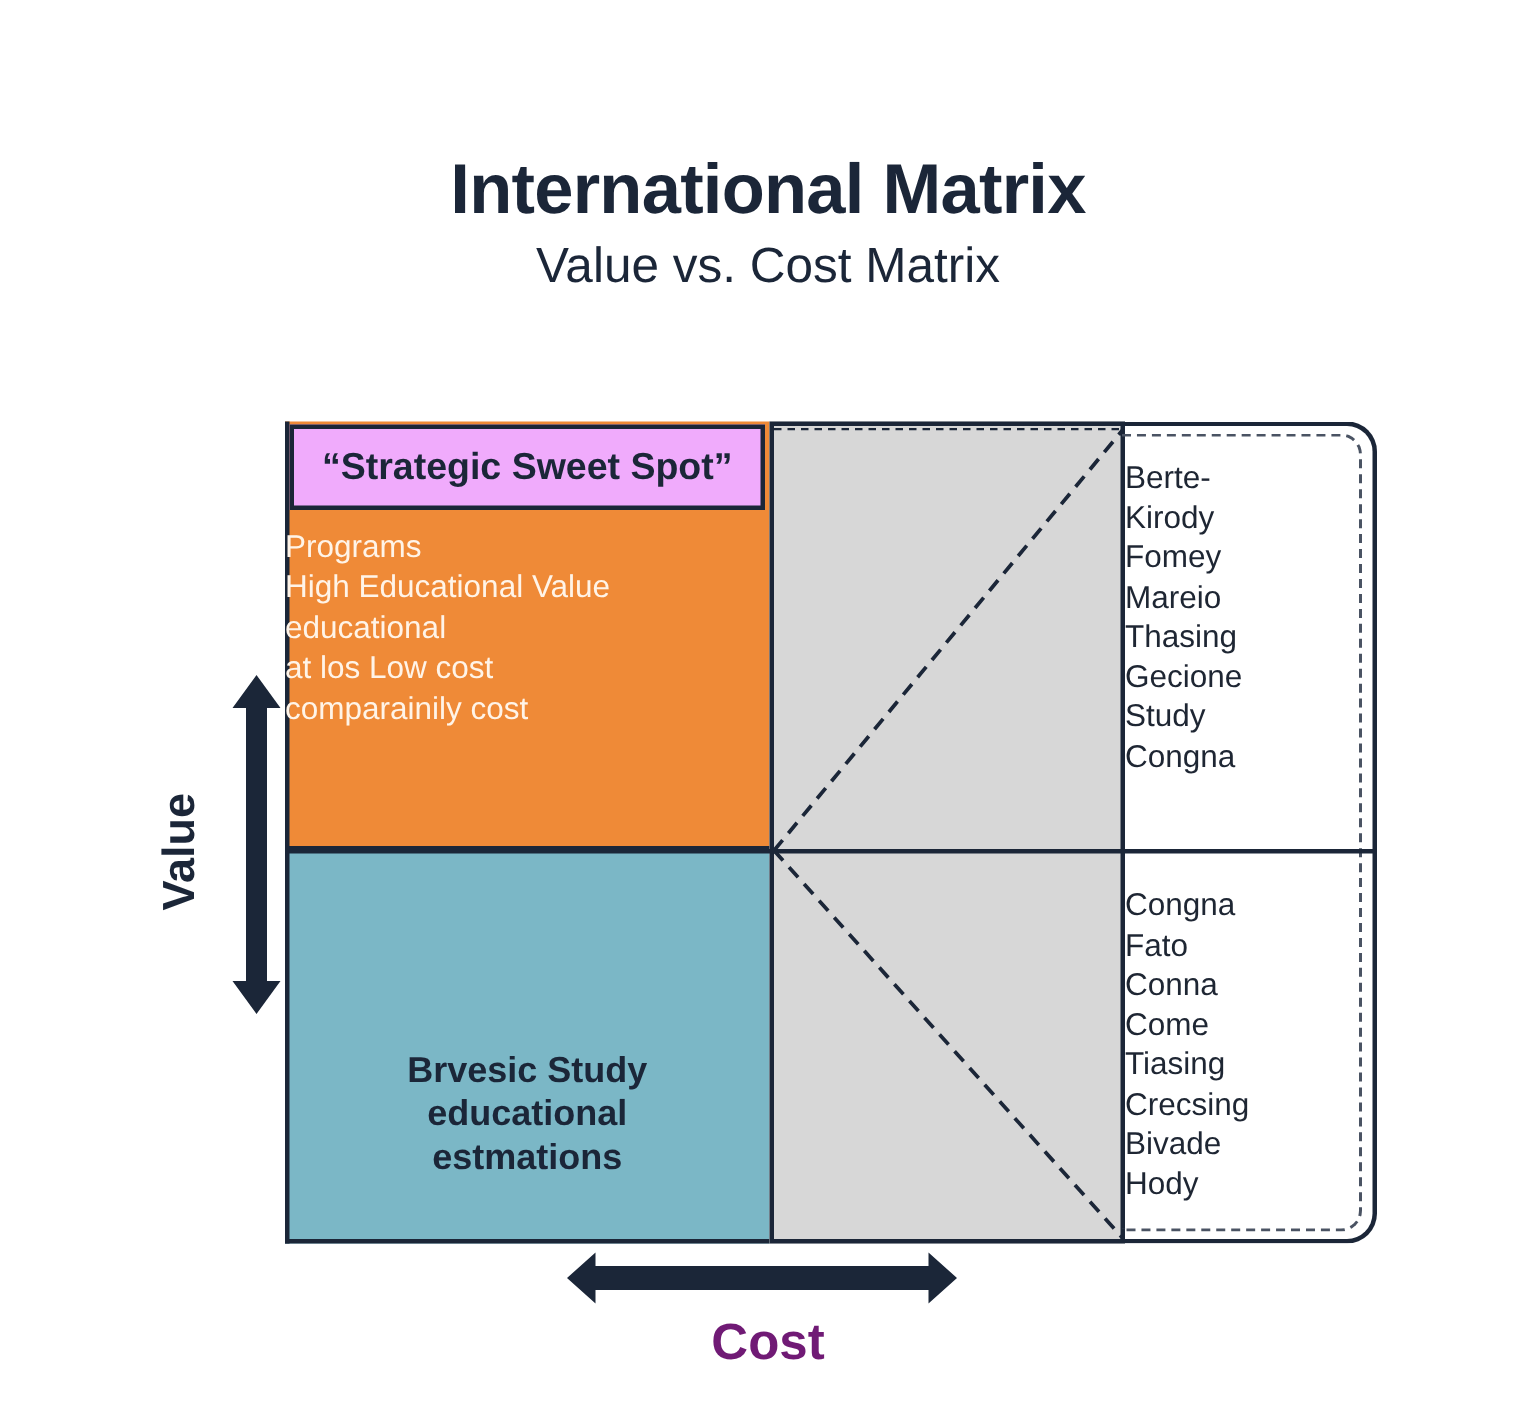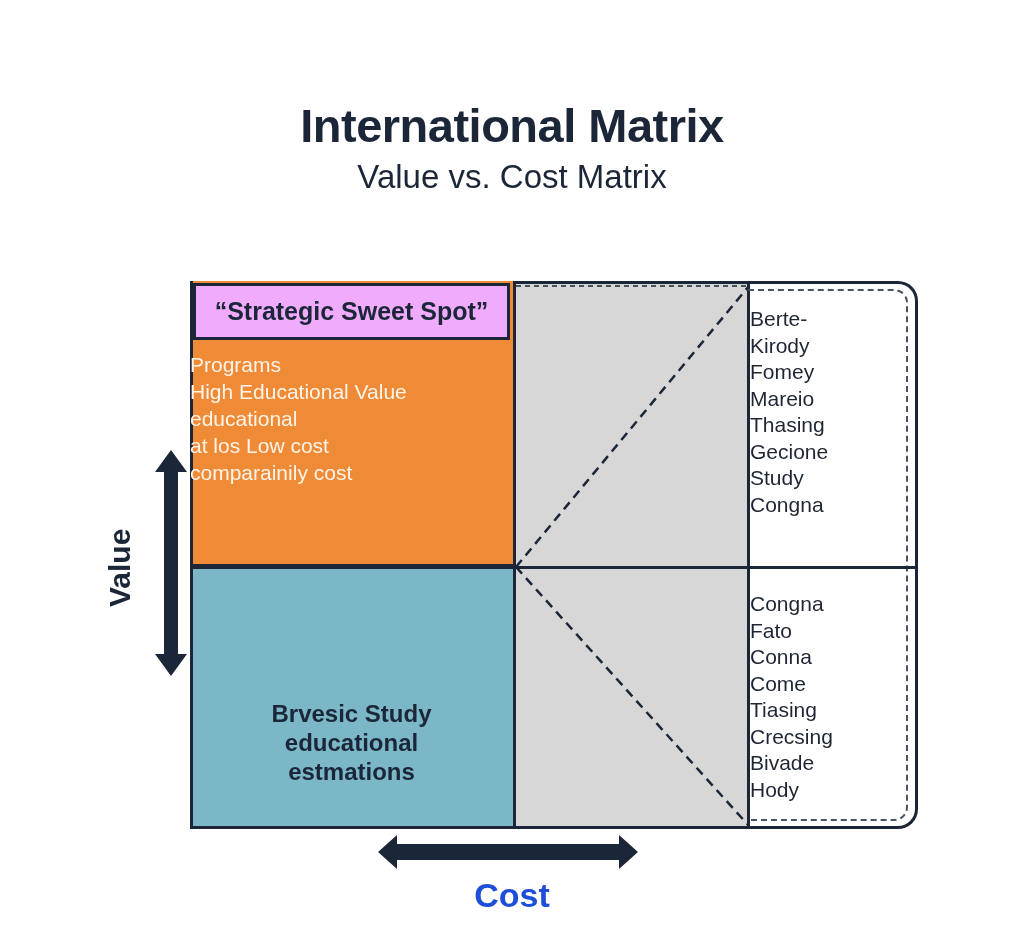--- a/index.html
+++ b/index.html
@@ -155,21 +155,21 @@
       line-height: 40px;
     }
     .axis-label-h {
       position: absolute;
       left: 462px;
       top: 876px;
       width: 100px;
       text-align: center;
       font-size: 34px;
       font-weight: 700;
-      color: #1d4ed8;
+      color: #701a75;
     }
     .arrow-v { position: absolute; left: 154px; top: 450px; }
     .arrow-h { position: absolute; left: 378px; top: 834px; }
   </style>
 </head>
 <body>
 
 <div class="title">International Matrix</div>
 <div class="subtitle">Value vs. Cost Matrix</div>
 

